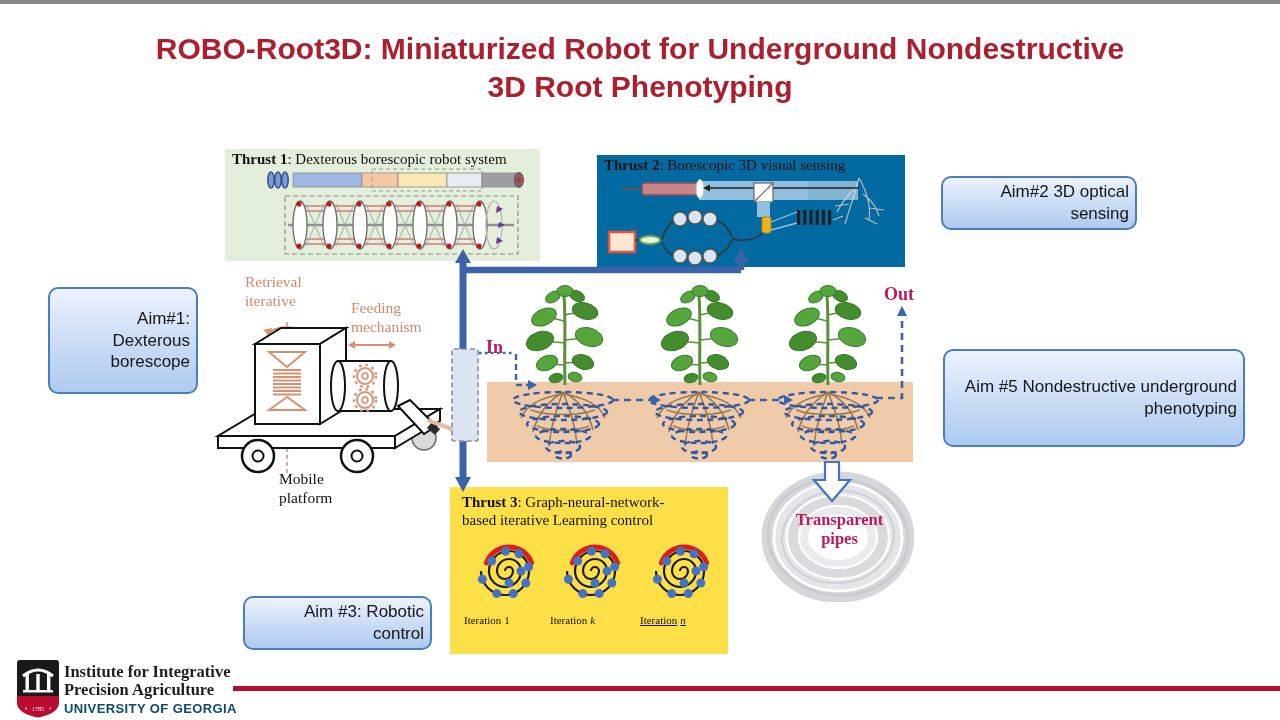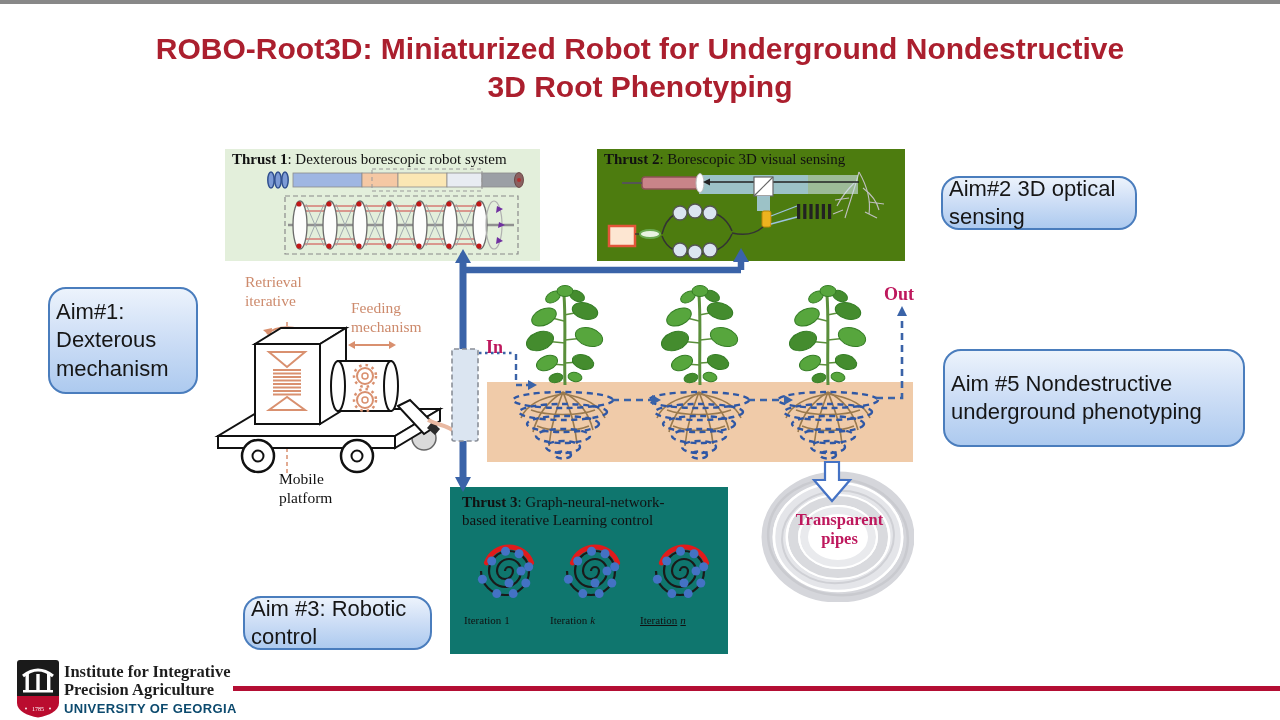--- a/index.html
+++ b/index.html
@@ -5,32 +5,32 @@
   html,body{margin:0;padding:0;background:#888;}
   .slide{position:relative;width:1280px;height:720px;background:#ffffff;overflow:hidden;
          font-family:"Liberation Sans",sans-serif;margin:4px auto;}
   .abs{position:absolute;}
   
   .title{left:0;right:0;top:26px;text-align:center;color:#ab1f2e;font-weight:bold;
          font-size:30px;line-height:1.26;}
   
   .panel{position:absolute;}
   .panel-t1{left:225px;top:145px;width:315px;height:112px;background:#e3efdb;}
-  .panel-t2{left:597px;top:145px;width:308px;height:112px;background:#4d7c0f;}
-  .panel-t3{left:450px;top:483px;width:278px;height:167px;background:#0f766e;}
+  .panel-t2{left:597px;top:151px;width:308px;height:112px;background:#0369a1;}
+  .panel-t3{left:450px;top:483px;width:278px;height:167px;background:#fde047;}
   .thrust-label{position:absolute;left:7px;top:2px;font-family:"Liberation Serif",serif;
                 font-size:15px;color:#111;white-space:nowrap;}
   .thrust-label b{font-weight:bold;}
   .t3-label{white-space:normal;width:232px;line-height:1.22;}
   .panel svg{position:absolute;display:block;}
   
-  .aim{position:absolute;border:2px solid #4a7dbd;border-radius:18px;
+  .aim{position:absolute;border:2px solid #4a7dbd;border-radius:10px;
        background:linear-gradient(180deg,#ecf3fc 0%,#cfdff6 45%,#adcaef 100%);
-       display:flex;align-items:center;justify-content:center;text-align:left;
-       font-size:22px;color:#161616;line-height:1.28;padding:2px 6px;box-sizing:border-box;}
+       display:flex;align-items:center;justify-content:center;text-align:right;
+       font-size:17px;color:#161616;line-height:1.28;padding:2px 6px;box-sizing:border-box;}
   .aim1{left:48px;top:283px;width:150px;height:107px;}
   .aim2{left:941px;top:172px;width:196px;height:54px;}
   .aim3{left:243px;top:592px;width:189px;height:54px;}
   .aim4{left:943px;top:345px;width:302px;height:98px;}
   
   .soil{left:487px;top:378px;width:426px;height:80px;background:#f0cba9;}
   
   .serif-bold{font-family:"Liberation Serif",serif;font-weight:bold;color:#be185d;}
   .lbl-in{left:486px;top:333px;font-size:18px;}
   .lbl-out{left:884px;top:280px;font-size:18px;}
@@ -369,21 +369,21 @@
       <span>Iteration</span><span class="var">1</span>
     </div>
     <div class="iter iter-2">
       <span>Iteration</span><span class="var">k</span>
     </div>
     <div class="iter iter-3">
       <span>Iteration</span><span class="var">n</span>
     </div>
   </div>
 
-  <div class="aim aim1">Aim#1: Dexterous mechanism</div>
+  <div class="aim aim1">Aim#1: Dexterous borescope</div>
   <div class="aim aim2">Aim#2 3D optical sensing</div>
   <div class="aim aim3">Aim #3: Robotic control</div>
   <div class="aim aim4">Aim #5 Nondestructive underground phenotyping</div>
 
   <div class="abs serif-bold lbl-in">In</div>
   <div class="abs serif-bold lbl-out">Out</div>
   <div class="mech mech-retrieval">Retrieval iterative</div>
   <div class="mech mech-feeding">Feeding mechanism</div>
   <div class="abs lbl-platform">Mobile platform</div>
 

